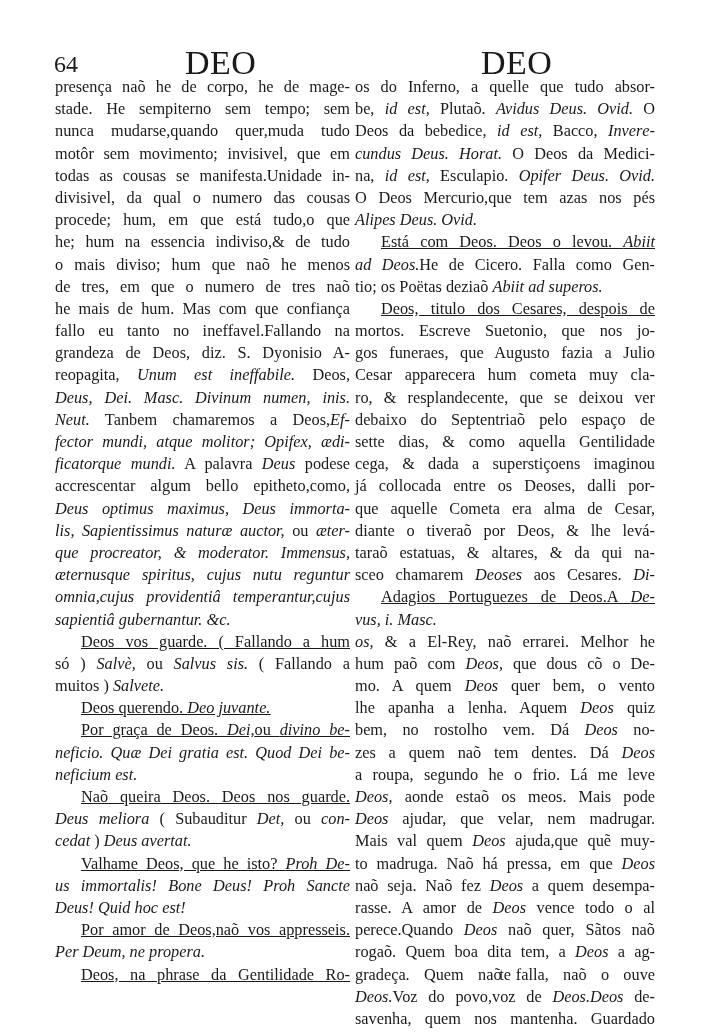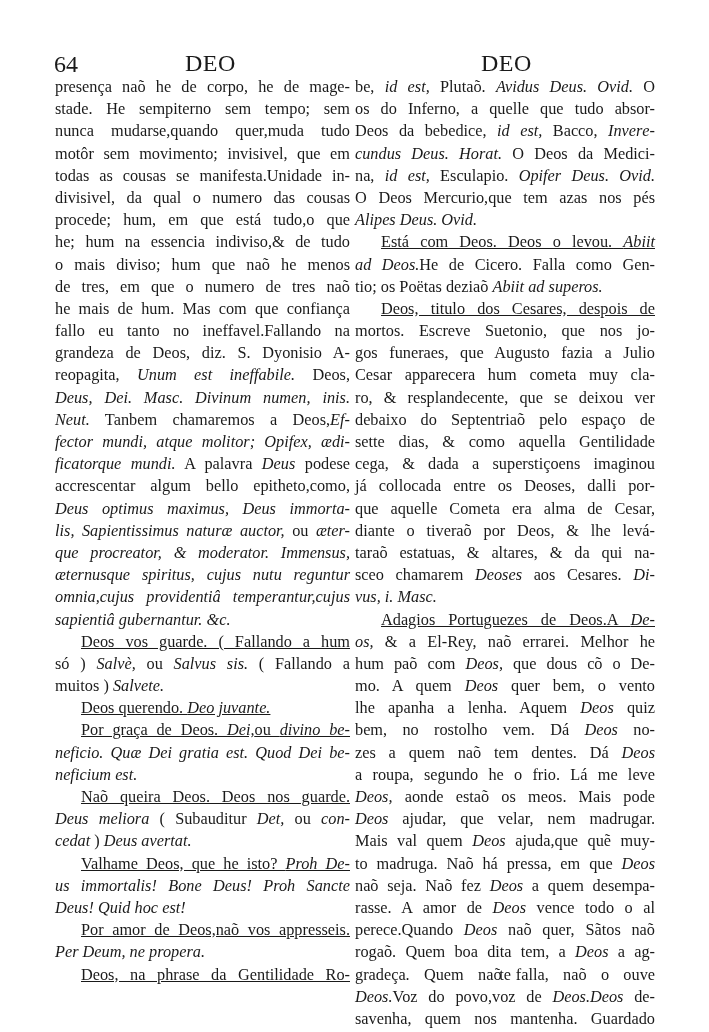--- a/index.html
+++ b/index.html
@@ -1,20 +1,20 @@
 <!DOCTYPE html>
 <html><head>
 <meta charset="utf-8">
 <style>
   html, body { margin: 0; padding: 0; background: #ffffff; }
   body { width: 709px; height: 1032px; overflow: hidden; position: relative;
          font-family: "Liberation Serif", "DejaVu Serif", serif; color: #1a1a1a; }
   .page { position: absolute; left: 0; top: 0; width: 709px; height: 1032px; }
   .pagenum { position: absolute; left: 54px; top: 50px; font-size: 24px; line-height: 28px; }
-  .runhead { position: absolute; top: 48px; font-size: 24px; line-height: 30px; letter-spacing: 0.5px; text-align: center; }
+  .runhead { position: absolute; top: 48px; font-size: 34px; line-height: 30px; letter-spacing: 0.5px; text-align: center; }
   .runhead.left { left: 185px; }
   .runhead.right { left: 481px; }
   .col { position: absolute; top: 76px; font-size: 16.3px; line-height: 22.2px; }
   .col.left { left: 55px; width: 295px; }
   .col.right { left: 355px; width: 300px; }
   .line { white-space: nowrap; text-align: justify; text-align-last: justify; height: 22.2px; overflow: visible; }
   .line.noj { text-align-last: left; }
   .line.indent { padding-left: 26px; text-decoration: underline; }
   .it { font-style: italic; }
   .catch { position: absolute; left: 355px; top: 964px; width: 300px; text-align: center; font-size: 16.3px; line-height: 22px; }
@@ -64,22 +64,22 @@
       <div class="line"><span class="it">Deus meliora</span><span> ( Subauditur </span><span class="it">Det,</span><span> ou </span><span class="it">con-</span></div>
       <div class="line noj"><span class="it">cedat</span><span> ) </span><span class="it">Deus avertat.</span></div>
       <div class="line indent"><span>Valhame Deos, que he isto? </span><span class="it">Proh De-</span></div>
       <div class="line"><span class="it">us immortalis! Bone Deus! Proh Sancte</span></div>
       <div class="line noj"><span class="it">Deus! Quid hoc est!</span></div>
       <div class="line indent"><span>Por amor de Deos,naõ vos appresseis.</span></div>
       <div class="line noj"><span class="it">Per Deum, ne propera.</span></div>
       <div class="line indent"><span>Deos, na phrase da Gentilidade Ro-</span></div>
     </div>
   <div class="col right" id="col-right">
+      <div class="line"><span>os do Inferno, a quelle que tudo absor-</span></div>
       <div class="line"><span>be, </span><span class="it">id est,</span><span> Plutaõ. </span><span class="it">Avidus Deus. Ovid.</span><span> O</span></div>
-      <div class="line"><span>os do Inferno, a quelle que tudo absor-</span></div>
       <div class="line"><span>Deos da bebedice, </span><span class="it">id est,</span><span> Bacco, </span><span class="it">Inverе-</span></div>
       <div class="line"><span class="it">cundus Deus. Horat.</span><span> O Deos da Medici-</span></div>
       <div class="line"><span>na, </span><span class="it">id est,</span><span> Esculapio. </span><span class="it">Opifer Deus. Ovid.</span></div>
       <div class="line"><span>O Deos Mercurio,que tem azas nos pés</span></div>
       <div class="line noj"><span class="it">Alipes Deus. Ovid.</span></div>
       <div class="line indent"><span>Está com Deos. Deos o levou. </span><span class="it">Abiit</span></div>
       <div class="line"><span class="it">ad Deos.</span><span>He de Cicero. Falla como Gen-</span></div>
       <div class="line noj"><span>tio; os Poëtas deziaõ </span><span class="it">Abiit ad superos.</span></div>
       <div class="line indent"><span>Deos, titulo dos Cesares, despois de</span></div>
       <div class="line"><span>mortos. Escreve Suetonio, que nos jo-</span></div>
@@ -87,22 +87,22 @@
       <div class="line"><span>Cesar apparecera hum cometa muy cla-</span></div>
       <div class="line"><span>ro, &amp; resplandecente, que se deixou ver</span></div>
       <div class="line"><span>debaixo do Septentriaõ pelo espaço de</span></div>
       <div class="line"><span>sette dias, &amp; como aquella Gentilidade</span></div>
       <div class="line"><span>cega, &amp; dada a superstiçoens imaginou</span></div>
       <div class="line"><span>já collocada entre os Deoses, dalli por-</span></div>
       <div class="line"><span>que aquelle Cometa era alma de Cesar,</span></div>
       <div class="line"><span>diante o tiveraõ por Deos, &amp; lhe levá-</span></div>
       <div class="line"><span>taraõ estatuas, &amp; altares, &amp; da qui na-</span></div>
       <div class="line"><span>sceo chamarem </span><span class="it">Deoses</span><span> aos Cesares. </span><span class="it">Di-</span></div>
+      <div class="line indent"><span>Adagios Portuguezes de Deos.A </span><span class="it">De-</span></div>
       <div class="line noj"><span class="it">vus, i. Masc.</span></div>
-      <div class="line indent"><span>Adagios Portuguezes de Deos.A </span><span class="it">De-</span></div>
       <div class="line"><span class="it">os,</span><span> &amp; a El-Rey, naõ errarei. Melhor he</span></div>
       <div class="line"><span>hum paõ com </span><span class="it">Deos,</span><span> que dous cõ o De-</span></div>
       <div class="line"><span>mo. A quem </span><span class="it">Deos</span><span> quer bem, o vento</span></div>
       <div class="line"><span>lhe apanha a lenha. Aquem </span><span class="it">Deos</span><span> quiz</span></div>
       <div class="line"><span>bem, no rostolho vem. Dá </span><span class="it">Deos</span><span> no-</span></div>
       <div class="line"><span>zes a quem naõ tem dentes. Dá </span><span class="it">Deos</span></div>
       <div class="line"><span>a roupa, segundo he o frio. Lá me leve</span></div>
       <div class="line"><span class="it">Deos,</span><span> aonde estaõ os meos. Mais pode</span></div>
       <div class="line"><span class="it">Deos</span><span> ajudar, que velar, nem madrugar.</span></div>
       <div class="line"><span>Mais val quem </span><span class="it">Deos</span><span> ajuda,que quẽ muy-</span></div>

